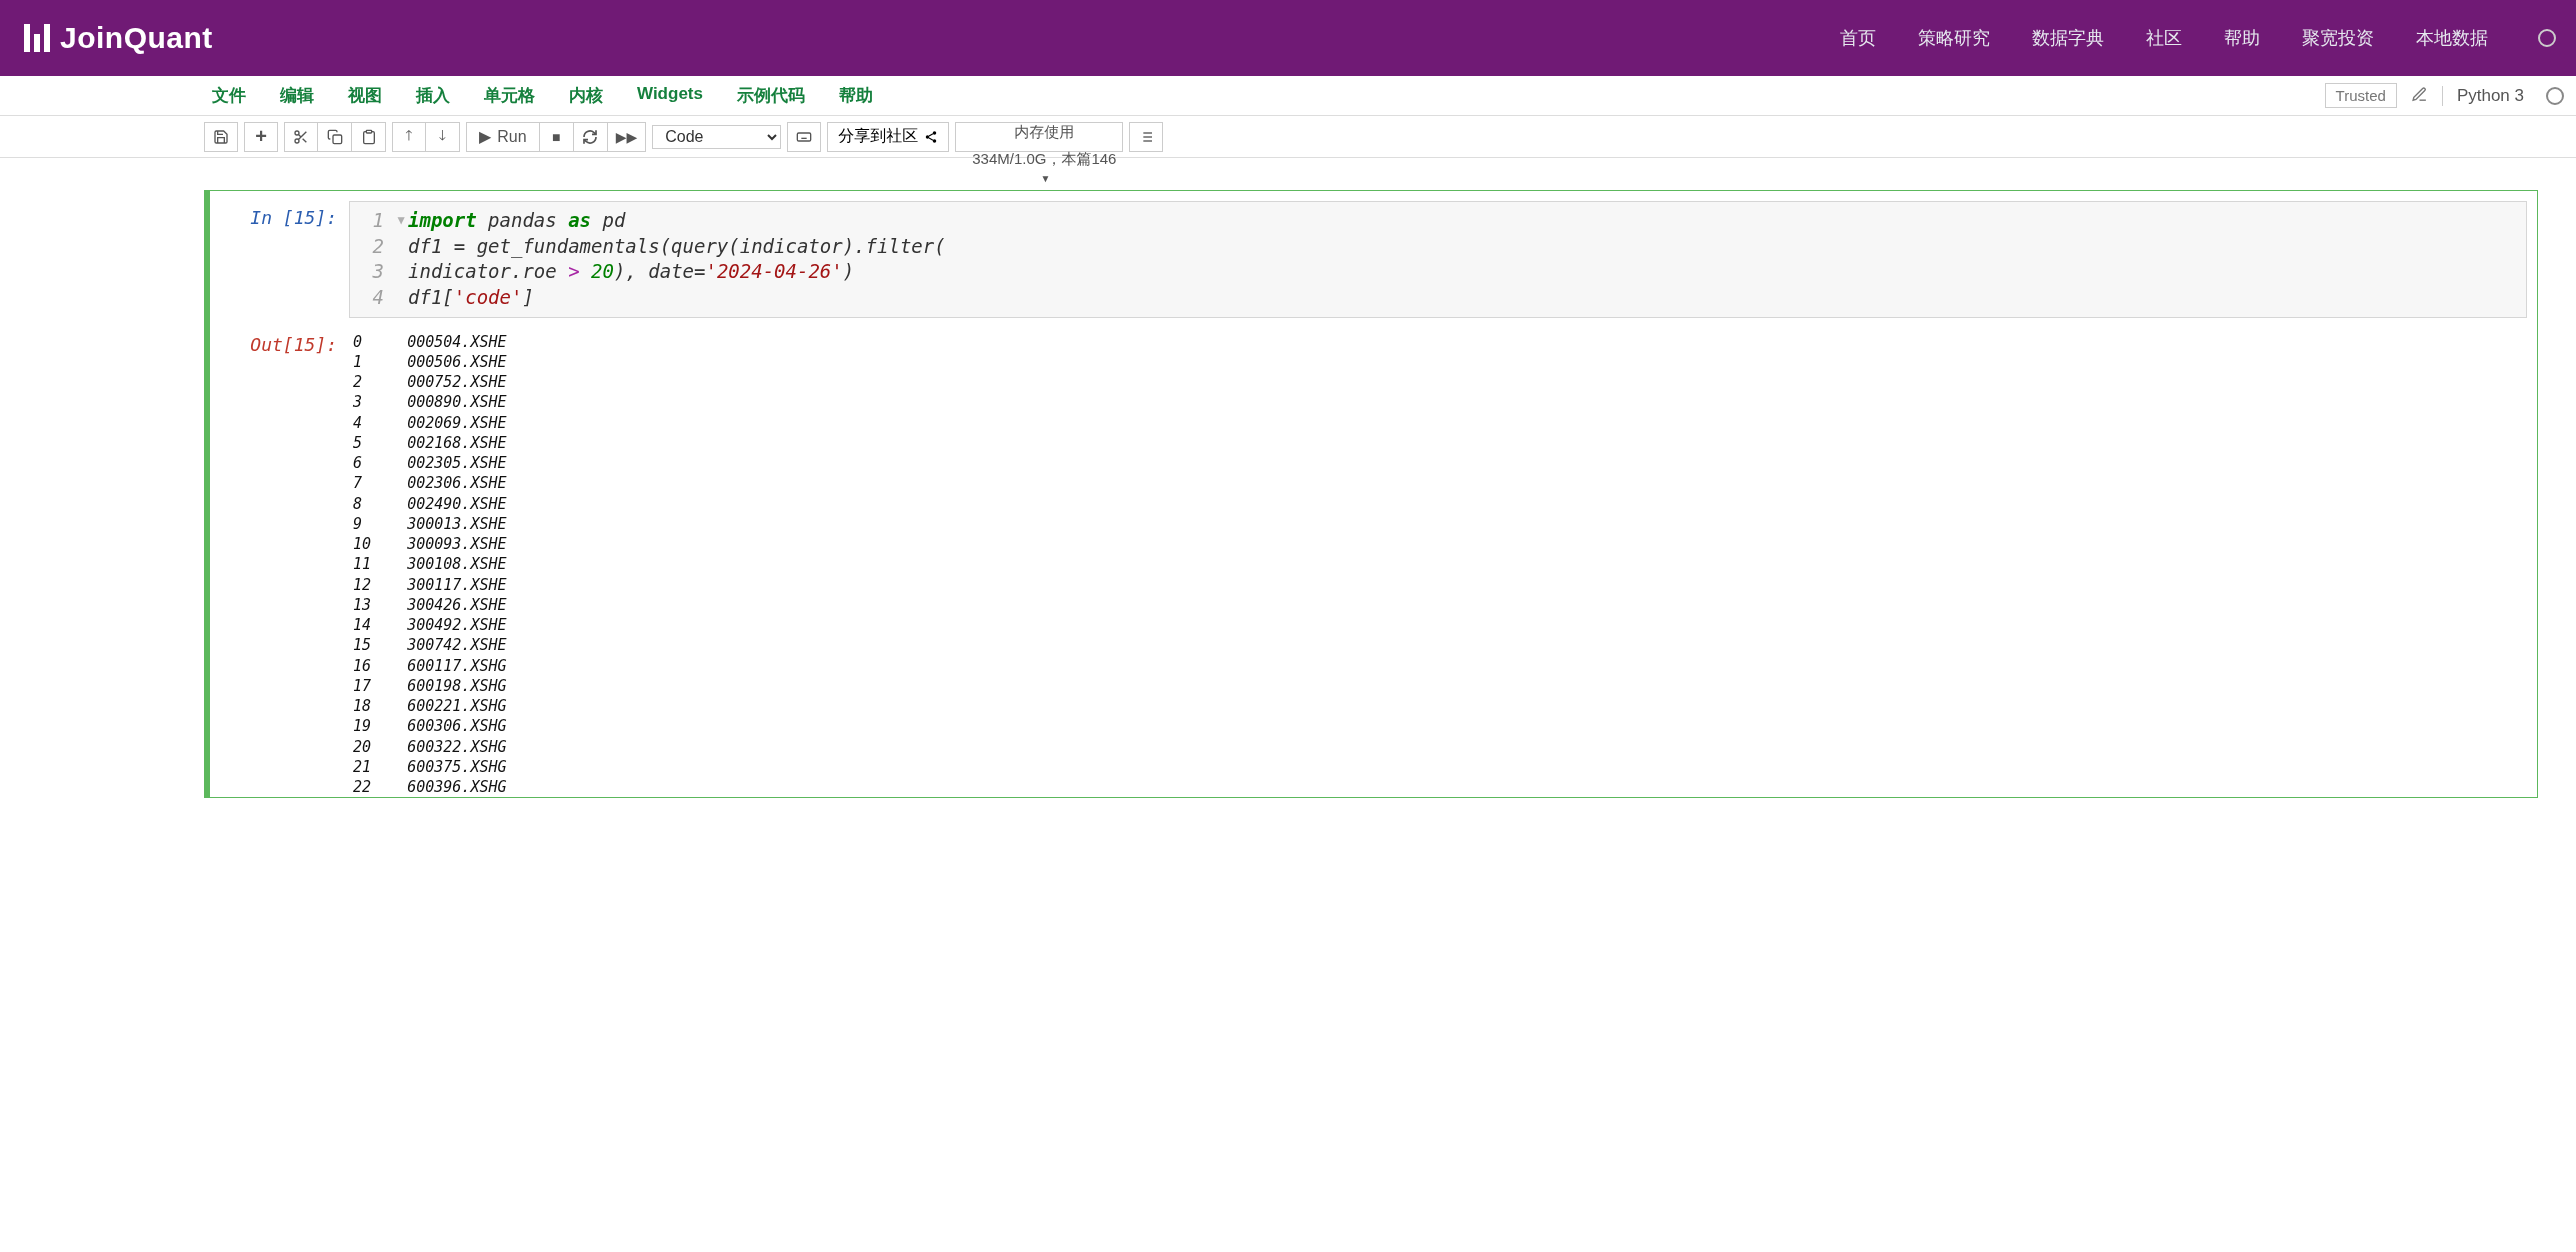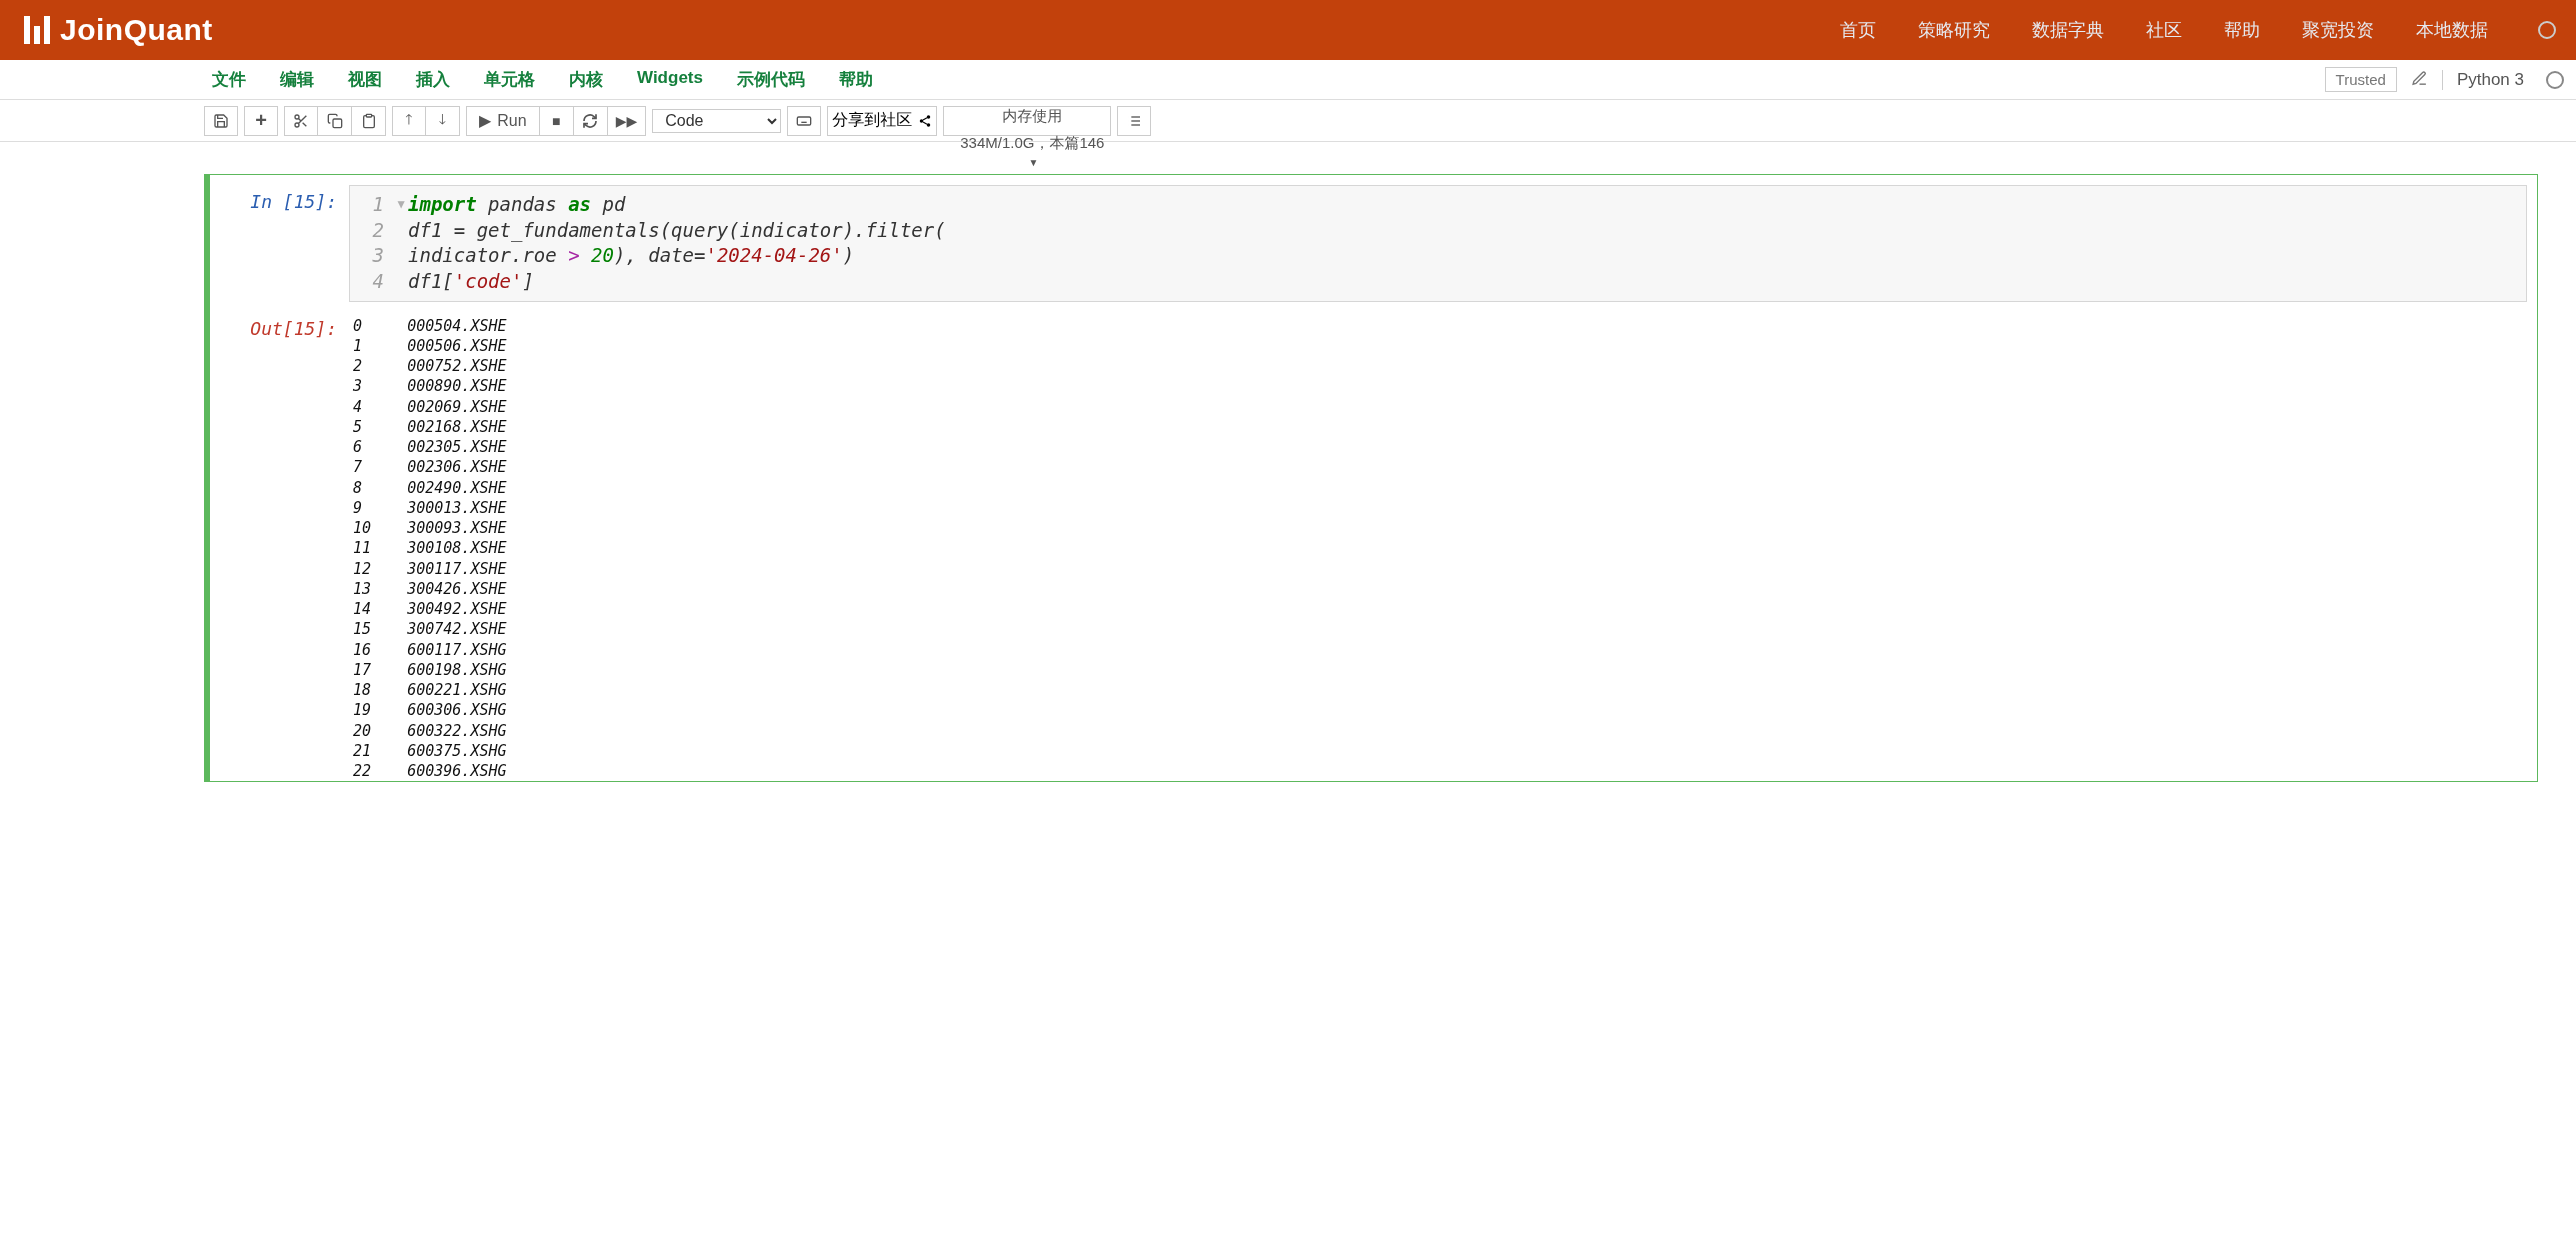--- a/index.html
+++ b/index.html
@@ -1,19 +1,19 @@
 <!DOCTYPE html>
 <html><head>
 <meta charset="utf-8">
 <style>
 * { margin: 0; padding: 0; box-sizing: border-box; }
 body { font-family: -apple-system, BlinkMacSystemFont, "Segoe UI", Helvetica, Arial, sans-serif; font-size: 14px; color: #333; background: #fff; overflow: hidden; }
 
 
-.topnav { background: #c2410c; height: 60px; display: flex; justify-content: space-between; padding: 0 20px 0 24px; }
+.topnav { background: #701a75; height: 76px; display: flex; justify-content: space-between; padding: 0 20px 0 24px; }
 .logo { display: flex; align-items: center; gap: 10px; color: #fff; font-size: 30px; font-weight: 600; letter-spacing: 0.5px; }
 .logo-bars { display: flex; gap: 4px; align-items: flex-end; height: 28px; }
 .logo-bars span { width: 6px; background: #fff; display: inline-block; }
 .logo-bars span:nth-child(1){ height: 28px; }
 .logo-bars span:nth-child(2){ height: 18px; }
 .logo-bars span:nth-child(3){ height: 28px; }
 .topnav-links { display: flex; gap: 42px; align-items: center; }
 .topnav-links a { color: #e6e9ef; text-decoration: none; font-size: 18px; }
 .circle-icon { width: 18px; height: 18px; border: 2px solid #ccc; border-radius: 50%; margin-left: 8px; }
 
@@ -26,21 +26,21 @@
 .kernel-name { font-size: 17px; color: #555; border-left: 1px solid #ccc; padding-left: 14px; }
 .pencil-icon svg, .trusted { color: #777; }
 
 
 .toolbar-wrap { border-bottom: 1px solid #ddd; padding: 4px 0 4px 204px; display: flex; align-items: center; gap: 6px; height: 42px; }
 .btn-group { display: flex; }
 .tb-btn { border: 1px solid #ccc; background: #fff; height: 30px; min-width: 34px; display: flex; align-items: center; justify-content: center; cursor: pointer; color: #555; font-size: 14px; padding: 0 8px; }
 .btn-group .tb-btn:not(:first-child){ border-left: none; }
 .tb-btn.run { gap: 6px; padding: 0 12px; font-size: 16px; }
 .tb-select { border: 1px solid #ccc; height: 24px; padding: 0 8px; font-size: 16px; color: #333; min-width: 129px; background: #fff; }
-.share-btn { border: 1px solid #ccc; height: 30px; padding: 0 4px; display: flex; align-items: center; gap: 6px; font-size: 16px; background: #fff; cursor: pointer; }
+.share-btn { border: 1px solid #ccc; height: 30px; padding: 0 10px; display: flex; align-items: center; gap: 6px; font-size: 16px; background: #fff; cursor: pointer; }
 .mem-box { border: 1px solid #ccc; height: 30px; display: flex; align-items: center; font-size: 15px; color: #555; padding-left: 10px; gap: 4px; flex-direction: column; }
 .mem-bar { width: 71px; height: 28px; background: #5cb85c; }
 .mem-text { padding: 0 6px; }
 .caret-down { font-size: 10px; margin-left: 2px; }
 .tb-icon svg { width: 16px; height: 16px; display: block; }
 
 
 .notebook { padding: 32px 38px 0 204px; height: calc(100vh - 143px); overflow: hidden; font-style: italic; }
 .cell { border: 1px solid #5cb85c; border-left: 6px solid #5cb85c; padding: 10px 10px 0 10px; background: #fff; }
 .cell-row { display: flex; }

